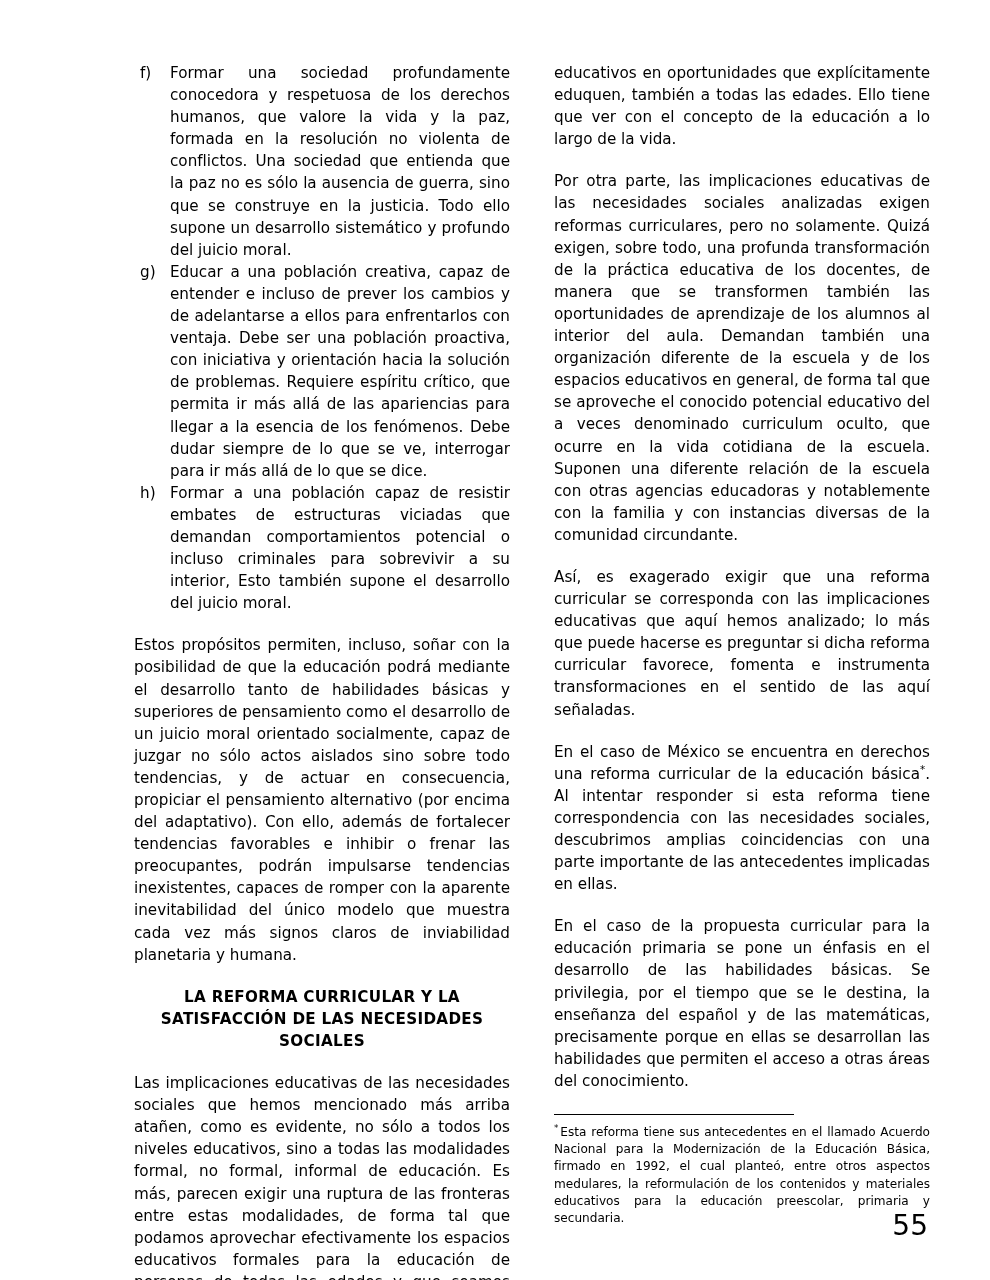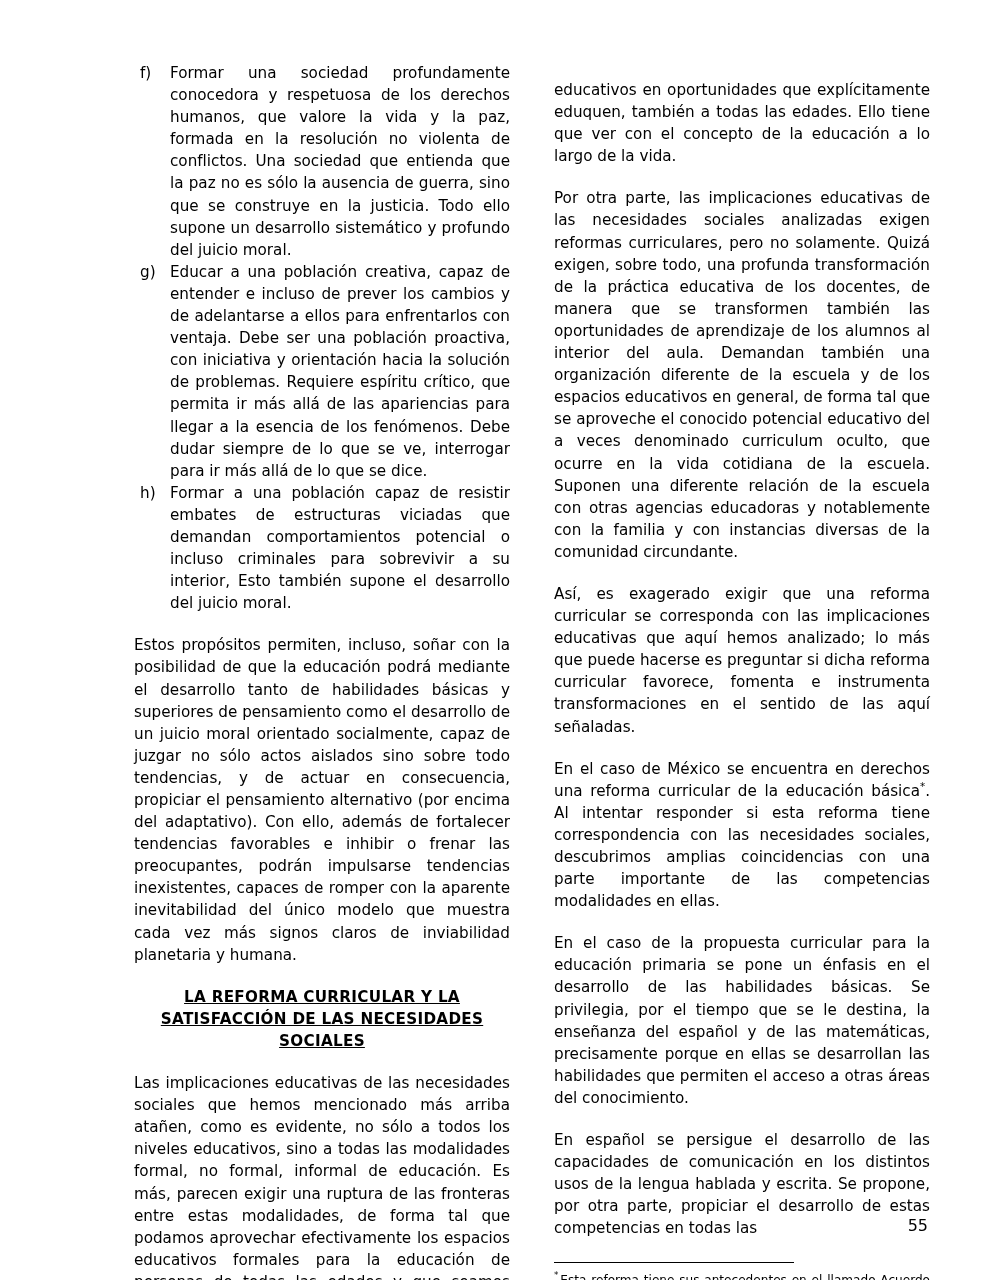--- a/index.html
+++ b/index.html
@@ -35,21 +35,20 @@
   p, li {
     margin: 0;
     text-align: justify;
     text-justify: inter-word;
     font-size: 15.2px;
     line-height: 22.1px;
     hyphens: none;
   }
   .para {
     margin-bottom: 20px;
-    margin-top: 17px;
   }
   .para:last-child {
     margin-bottom: 0;
   }
   ol.lettered {
     list-style: none;
     margin: 0 0 20px 0;
     padding: 0;
   }
   ol.lettered li {
@@ -70,21 +69,20 @@
     display: block;
     text-align: justify;
   }
   h2.section-heading {
     font-size: 15.2px;
     line-height: 22.1px;
     font-weight: bold;
     text-align: center;
     margin: 8px 0 20px 0;
     letter-spacing: 0.3px;
-    text-decoration: underline;
   }
   .footnote-area {
     margin-top: 22px;
   }
   .footnote-rule {
     width: 240px;
     height: 0;
     border-top: 1px solid #000000;
     margin: 0 0 9px 0;
   }
@@ -102,21 +100,21 @@
   .fn-mark-lead {
     font-size: 0.72em;
     vertical-align: super;
     line-height: 0;
     margin-right: 2px;
   }
   .page-number {
     position: absolute;
     right: 62px;
     bottom: 42px;
-    font-size: 16px;
+    font-size: 28px;
     line-height: 24px;
     font-weight: normal;
     text-align: right;
   }
 </style>
 </head>
 <body>
 
 <div class="page">
 
@@ -146,24 +144,23 @@
       <p class="para">Las implicaciones educativas de las necesidades sociales que hemos mencionado más arriba atañen, como es evidente, no sólo a todos los niveles educativos, sino a todas las modalidades formal, no formal, informal de educación. Es más, parecen exigir una ruptura de las fronteras entre estas modalidades, de forma tal que podamos aprovechar efectivamente los espacios educativos formales para la educación de personas de todas las edades y que seamos capaces de convertir los espacios informalmente</p>
 
     </div>
 
     <div class="col">
 
       <p class="para">educativos en oportunidades que explícitamente eduquen, también a todas las edades. Ello tiene que ver con el concepto de la educación a lo largo de la vida.</p>
       <p class="para">Por otra parte, las implicaciones educativas de las necesidades sociales analizadas exigen reformas curriculares, pero no solamente. Quizá exigen, sobre todo, una profunda transformación de la práctica educativa de los docentes, de manera que se transformen también las oportunidades de aprendizaje de los alumnos al interior del aula. Demandan también una organización diferente de la escuela y de los espacios educativos en general, de forma tal que se aproveche el conocido potencial educativo del a veces denominado curriculum oculto, que ocurre en la vida cotidiana de la escuela. Suponen una diferente relación de la escuela con otras agencias educadoras y notablemente con la familia y con instancias diversas de la comunidad circundante.</p>
       <p class="para">Así, es exagerado exigir que una reforma curricular se corresponda con las implicaciones educativas que aquí hemos analizado; lo más que puede hacerse es preguntar si dicha reforma curricular favorece, fomenta e instrumenta transformaciones en el sentido de las aquí señaladas.</p>
 
-      <p class="para"><span>En el caso de México se encuentra en derechos una reforma curricular de la educación básica</span><sup class="fn-mark">*</sup><span>. Al intentar responder si esta reforma tiene correspondencia con las necesidades sociales, descubrimos amplias coincidencias con una parte importante de las competencias modalidades en ellas.</span></p>
+      <p class="para"><span>En el caso de México se encuentra en derechos una reforma curricular de la educación básica</span><sup class="fn-mark">*</sup><span>. Al intentar responder si esta reforma tiene correspondencia con las necesidades sociales, descubrimos amplias coincidencias con una parte importante de las antecedentes implicadas en ellas.</span></p>
 
       <p class="para">En el caso de la propuesta curricular para la educación primaria se pone un énfasis en el desarrollo de las habilidades básicas. Se privilegia, por el tiempo que se le destina, la enseñanza del español y de las matemáticas, precisamente porque en ellas se desarrollan las habilidades que permiten el acceso a otras áreas del conocimiento.</p>
-      <p class="para">En español se persigue el desarrollo de las capacidades de comunicación en los distintos usos de la lengua hablada y escrita. Se propone, por otra parte, propiciar el desarrollo de estas competencias en todas las</p>
 
       <div class="footnote-area">
         <div class="footnote-rule"></div>
         <p class="footnote"><span class="fn-mark-lead">*</span><span>Esta reforma tiene sus antecedentes en el llamado Acuerdo Nacional para la Modernización de la Educación Básica, firmado en 1992, el cual planteó, entre otros aspectos medulares, la reformulación de los contenidos y materiales educativos para la educación preescolar, primaria y secundaria.</span></p>
       </div>
 
     </div>
 
   </div>
 

